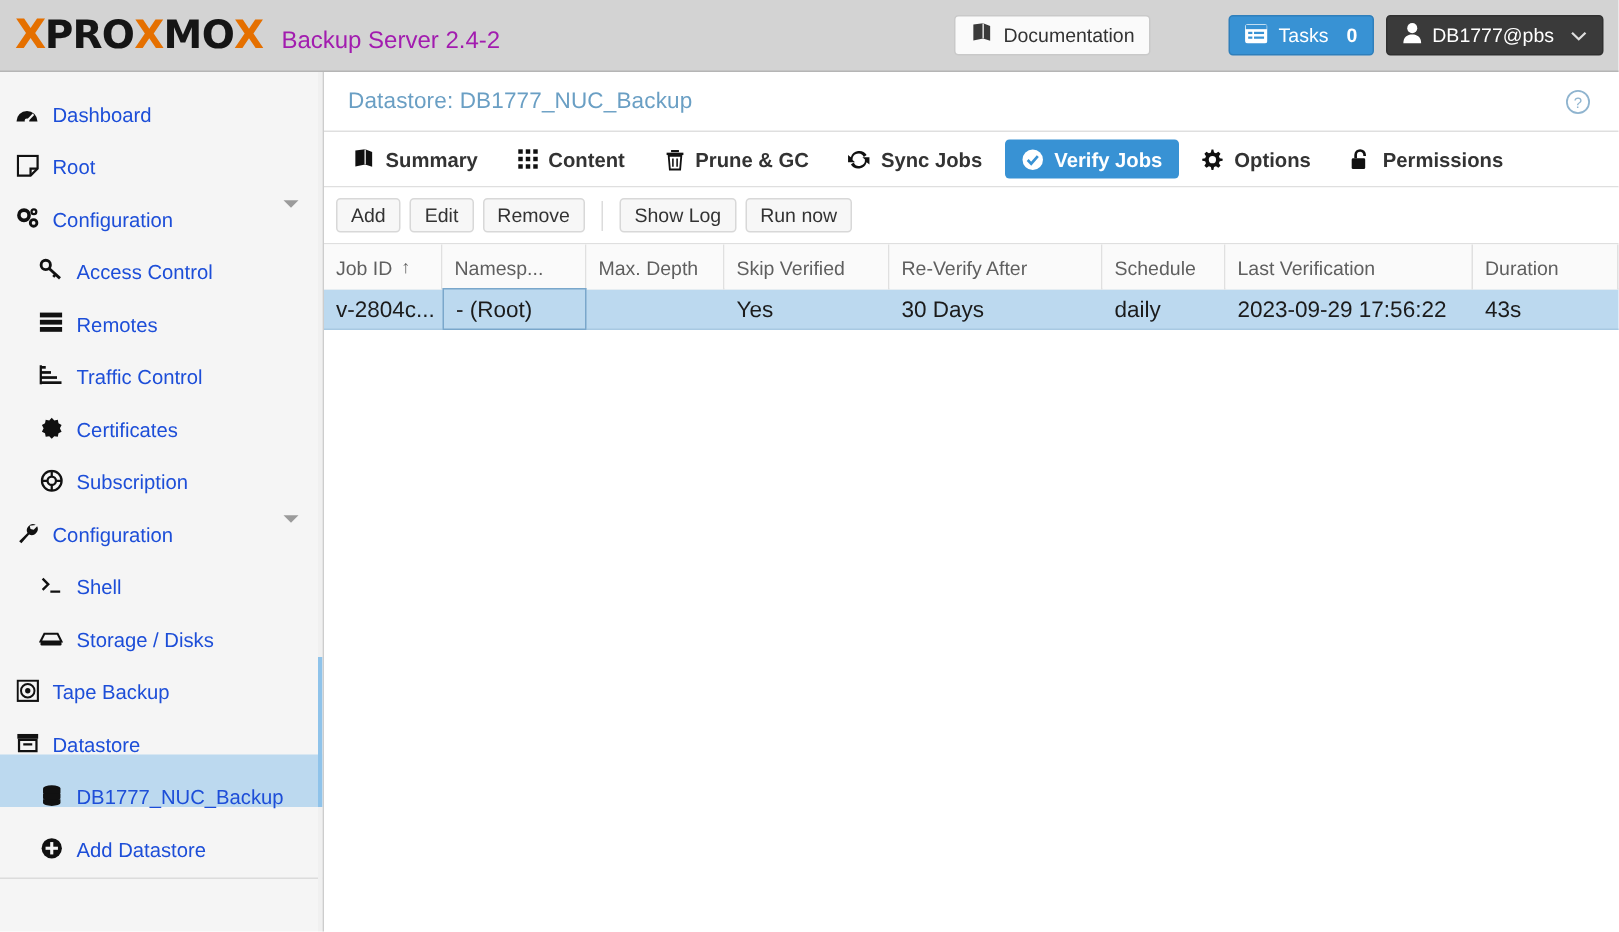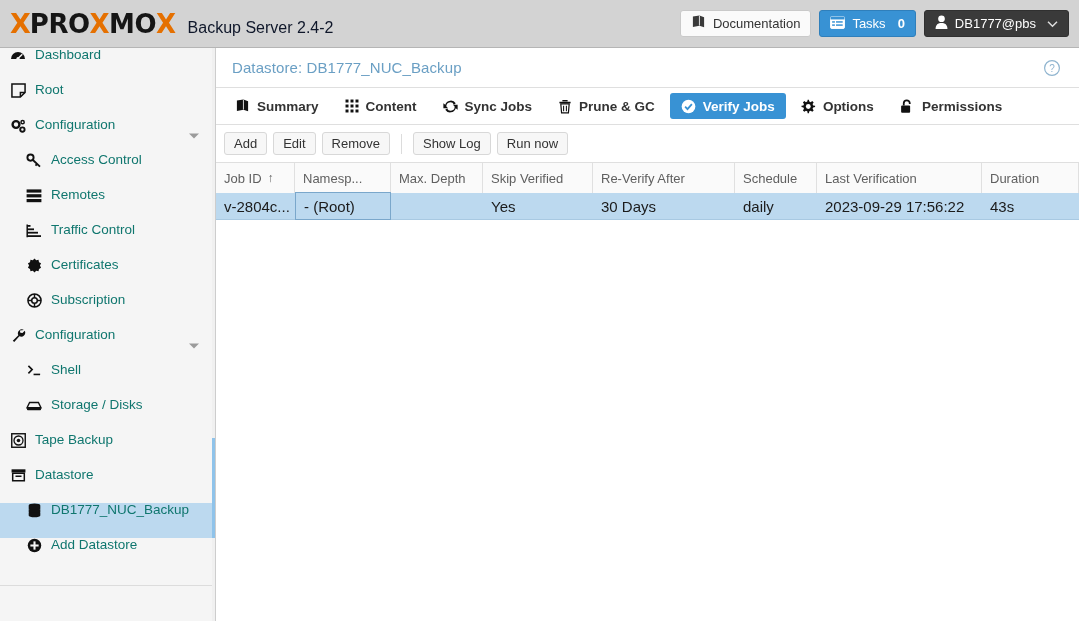--- a/index.html
+++ b/index.html
@@ -25,47 +25,47 @@
     font-family: "DejaVu Sans", sans-serif; line-height: 1;
     letter-spacing: -1px;
   }
   .logo-word {
     font-size: 26px; font-weight: bold; letter-spacing: -0.5px;
     font-family: "DejaVu Sans", sans-serif; line-height: 1;
   }
   .lw-dark { color: #151515; }
   .lw-orange { color: #e57000; }
   #product-name {
-    margin-left: 12px; font-size: 16px; color: #0f172a; font-weight: normal;
+    margin-left: 12px; font-size: 16px; color: #a21caf; font-weight: normal;
   }
   #topbar-right {
     margin-left: auto; display: flex; align-items: center; gap: 8px;
     padding-right: 10px;
   }
   .tb-btn {
     height: 27px; display: flex; align-items: center; gap: 7px;
     padding: 0 10px; border-radius: 3px; font-size: 13px;
     cursor: pointer; user-select: none; white-space: nowrap;
   }
   #doc-btn { background: #fafafa; color: #333; border: 1px solid #c9c9c9; }
-  #tasks-btn { background: #3892d4; color: #fff; border: 1px solid #2f7fbb; }
+  #tasks-btn { background: #3892d4; color: #fff; border: 1px solid #2f7fbb; margin-left: 44px; }
   #tasks-count { font-weight: bold; margin-left: 5px; }
   #user-btn { background: #3a3a3a; color: #fff; border: 1px solid #303030; }
 
   
   #sidebar {
     position: absolute; left: 0; top: 48px; width: 216px; height: 573px;
     background: #f5f5f5;
     border-right: 1px solid #cdcdcd;
     overflow: hidden;
   }
   .nav-item {
-    height: 35px; display: flex; align-items: flex-start;
+    height: 35px; display: flex; align-items: flex-end;
     padding-left: 8px; cursor: pointer; position: relative;
-    font-size: 13.5px; color: #0f766e;
+    font-size: 13.5px; color: #1d4ed8;
   }
   .nav-item.child { padding-left: 24px; }
   .nav-item.selected { background: #bcd9ef; }
   .nav-ico {
     width: 20px; min-width: 20px; display: flex; align-items: center;
     justify-content: center; margin-right: 7px; color: #000;
   }
   .nav-ico svg { display: block; }
   .nav-label { line-height: 1; }
   .nav-arrow {
@@ -419,37 +419,37 @@
             <rect x="12" y="6.3" width="3.4" height="3.4" fill="#111111"></rect>
             <rect x="0.6" y="12" width="3.4" height="3.4" fill="#111111"></rect>
             <rect x="6.3" y="12" width="3.4" height="3.4" fill="#111111"></rect>
             <rect x="12" y="12" width="3.4" height="3.4" fill="#111111"></rect>
           </svg>
         </span>
         <span>Content</span>
       </div>
       <div class="tab">
         <span class="tab-ico">
-          <svg width="15" height="15" viewBox="0 0 16 16">
-            <path d="M13.6 4.6 A6.2 6.2 0 0 0 2.4 6.2 L0.4 4.6 L0.4 9.8 L5.4 9.8 L3.6 8.1 A4.2 4.2 0 0 1 11.6 6 Z" fill="#111111"></path>
-            <path d="M2.4 11.4 A6.2 6.2 0 0 0 13.6 9.8 L15.6 11.4 L15.6 6.2 L10.6 6.2 L12.4 7.9 A4.2 4.2 0 0 1 4.4 10 Z" fill="#111111"></path>
-          </svg>
-        </span>
-        <span>Sync Jobs</span>
-      </div>
-      <div class="tab">
-        <span class="tab-ico">
           <svg width="14" height="15" viewBox="0 0 16 16">
             <rect x="5" y="0.6" width="6" height="1.6" fill="#111111"></rect>
             <rect x="1.6" y="2.6" width="12.8" height="1.8" fill="#111111"></rect>
             <path d="M3.2 5 H12.8 L11.9 15.4 H4.1 Z" fill="none" stroke="#111111" stroke-width="1.4"></path>
             <path d="M6.4 7 L6.4 13.4 M9.6 7 L9.6 13.4" stroke="#111111" stroke-width="1.2"></path>
           </svg>
         </span>
         <span>Prune &amp; GC</span>
+      </div>
+      <div class="tab">
+        <span class="tab-ico">
+          <svg width="15" height="15" viewBox="0 0 16 16">
+            <path d="M13.6 4.6 A6.2 6.2 0 0 0 2.4 6.2 L0.4 4.6 L0.4 9.8 L5.4 9.8 L3.6 8.1 A4.2 4.2 0 0 1 11.6 6 Z" fill="#111111"></path>
+            <path d="M2.4 11.4 A6.2 6.2 0 0 0 13.6 9.8 L15.6 11.4 L15.6 6.2 L10.6 6.2 L12.4 7.9 A4.2 4.2 0 0 1 4.4 10 Z" fill="#111111"></path>
+          </svg>
+        </span>
+        <span>Sync Jobs</span>
       </div>
       <div class="tab active">
         <span class="tab-ico">
           <svg width="15" height="15" viewBox="0 0 16 16">
             <circle cx="8" cy="8" r="7.3" fill="#ffffff"></circle>
             <path d="M4.4 8.2 L6.9 10.8 L11.6 5.4" stroke="#3892d4" stroke-width="1.9" fill="none"></path>
           </svg>
         </span>
         <span>Verify Jobs</span>
       </div>

